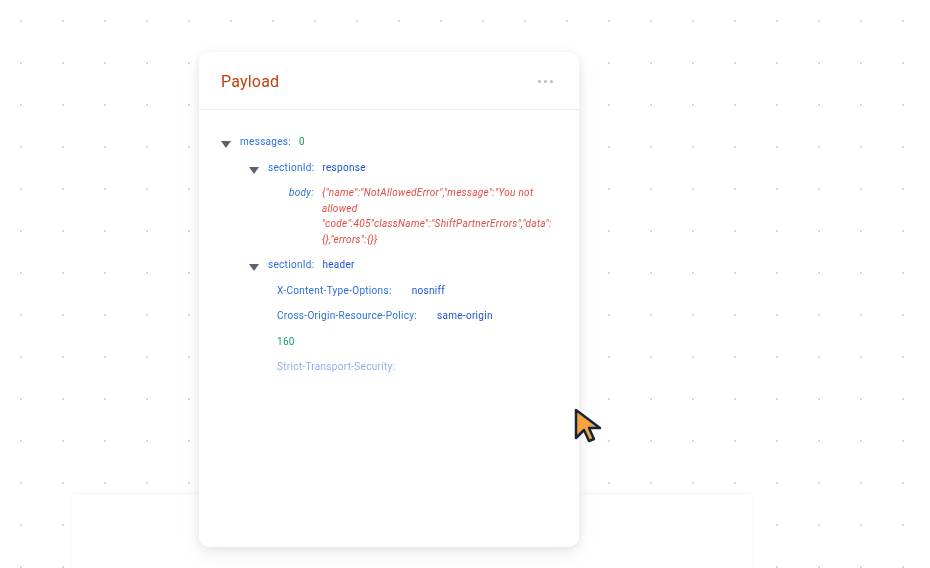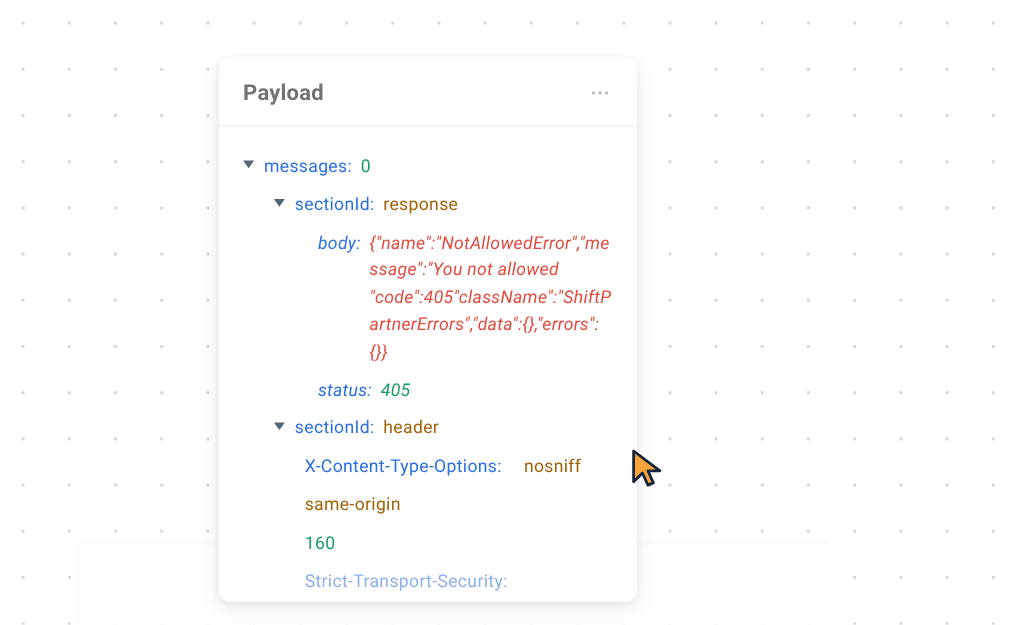--- a/index.html
+++ b/index.html
@@ -42,42 +42,42 @@
 
     .card-header {
       display: flex;
       justify-content: space-between;
       align-items: center;
       padding: 20px 22px 18px 22px;
       border-bottom: 1px solid #eaecef;
     }
 
     .card-title {
-      font-size: 20px;
-      font-weight: 700;
-      color: #737373;
+      font-size: 16px;
+      font-weight: 400;
+      color: #c2410c;
       letter-spacing: 0.2px;
     }
 
     .more-icon {
       display: flex;
       gap: 3px;
       padding: 4px;
     }
 
     .more-icon span {
       width: 3px;
       height: 3px;
       border-radius: 50%;
       background: #b6bcc4;
     }
 
     .card-body {
       padding: 24px 20px 12px 20px;
-      font-size: 16px;
+      font-size: 10px;
       line-height: 1.55;
       letter-spacing: 0.3px;
     }
 
     .row {
       display: flex;
       align-items: flex-start;
       margin-bottom: 10px;
     }
 
@@ -104,21 +104,21 @@
 
     .key-after {
       margin-right: 8px;
     }
 
     .val-number {
       color: #1a9b63;
     }
 
     .val-string {
-      color: #a16207;
+      color: #1d4ed8;
     }
 
     .body-wrapped {
       color: #e24a3e;
       word-break: break-word;
       flex: 1;
     }
 
     .cursor-arrow {
       position: absolute;
@@ -173,37 +173,34 @@
       <div class="caret"></div>
       <span class="key key-after">sectionId:</span>
       <span class="val-string">response</span>
     </div>
 
     <div class="row indent-2">
       <span class="key key-after">body:</span>
       <span class="body-wrapped">{"name":"NotAllowedError","message":"You not allowed "code":405"className":"ShiftPartnerErrors","data":{},"errors":{}}</span>
     </div>
 
-    <div class="row indent-2">
-      <span class="key key-after">status:</span>
-      <span class="val-number">405</span>
-    </div>
 
     <div class="row indent-1">
       <div class="caret"></div>
       <span class="key key-after">sectionId:</span>
       <span class="val-string">header</span>
     </div>
 
     <div class="row indent-2-header">
       <span class="key key-after">X-Content-Type-Options:</span>
       <span class="val-string">nosniff</span>
     </div>
 
     <div class="row indent-2-header">
+      <span class="key key-after">Cross-Origin-Resource-Policy:</span>
       <span class="val-string">same-origin</span>
     </div>
 
     <div class="row indent-2-header">
       <span class="val-number">160</span>
     </div>
 
     <div class="row indent-2-header" style="opacity:.55;">
       <span class="key key-after">Strict-Transport-Security:</span>
     </div>

